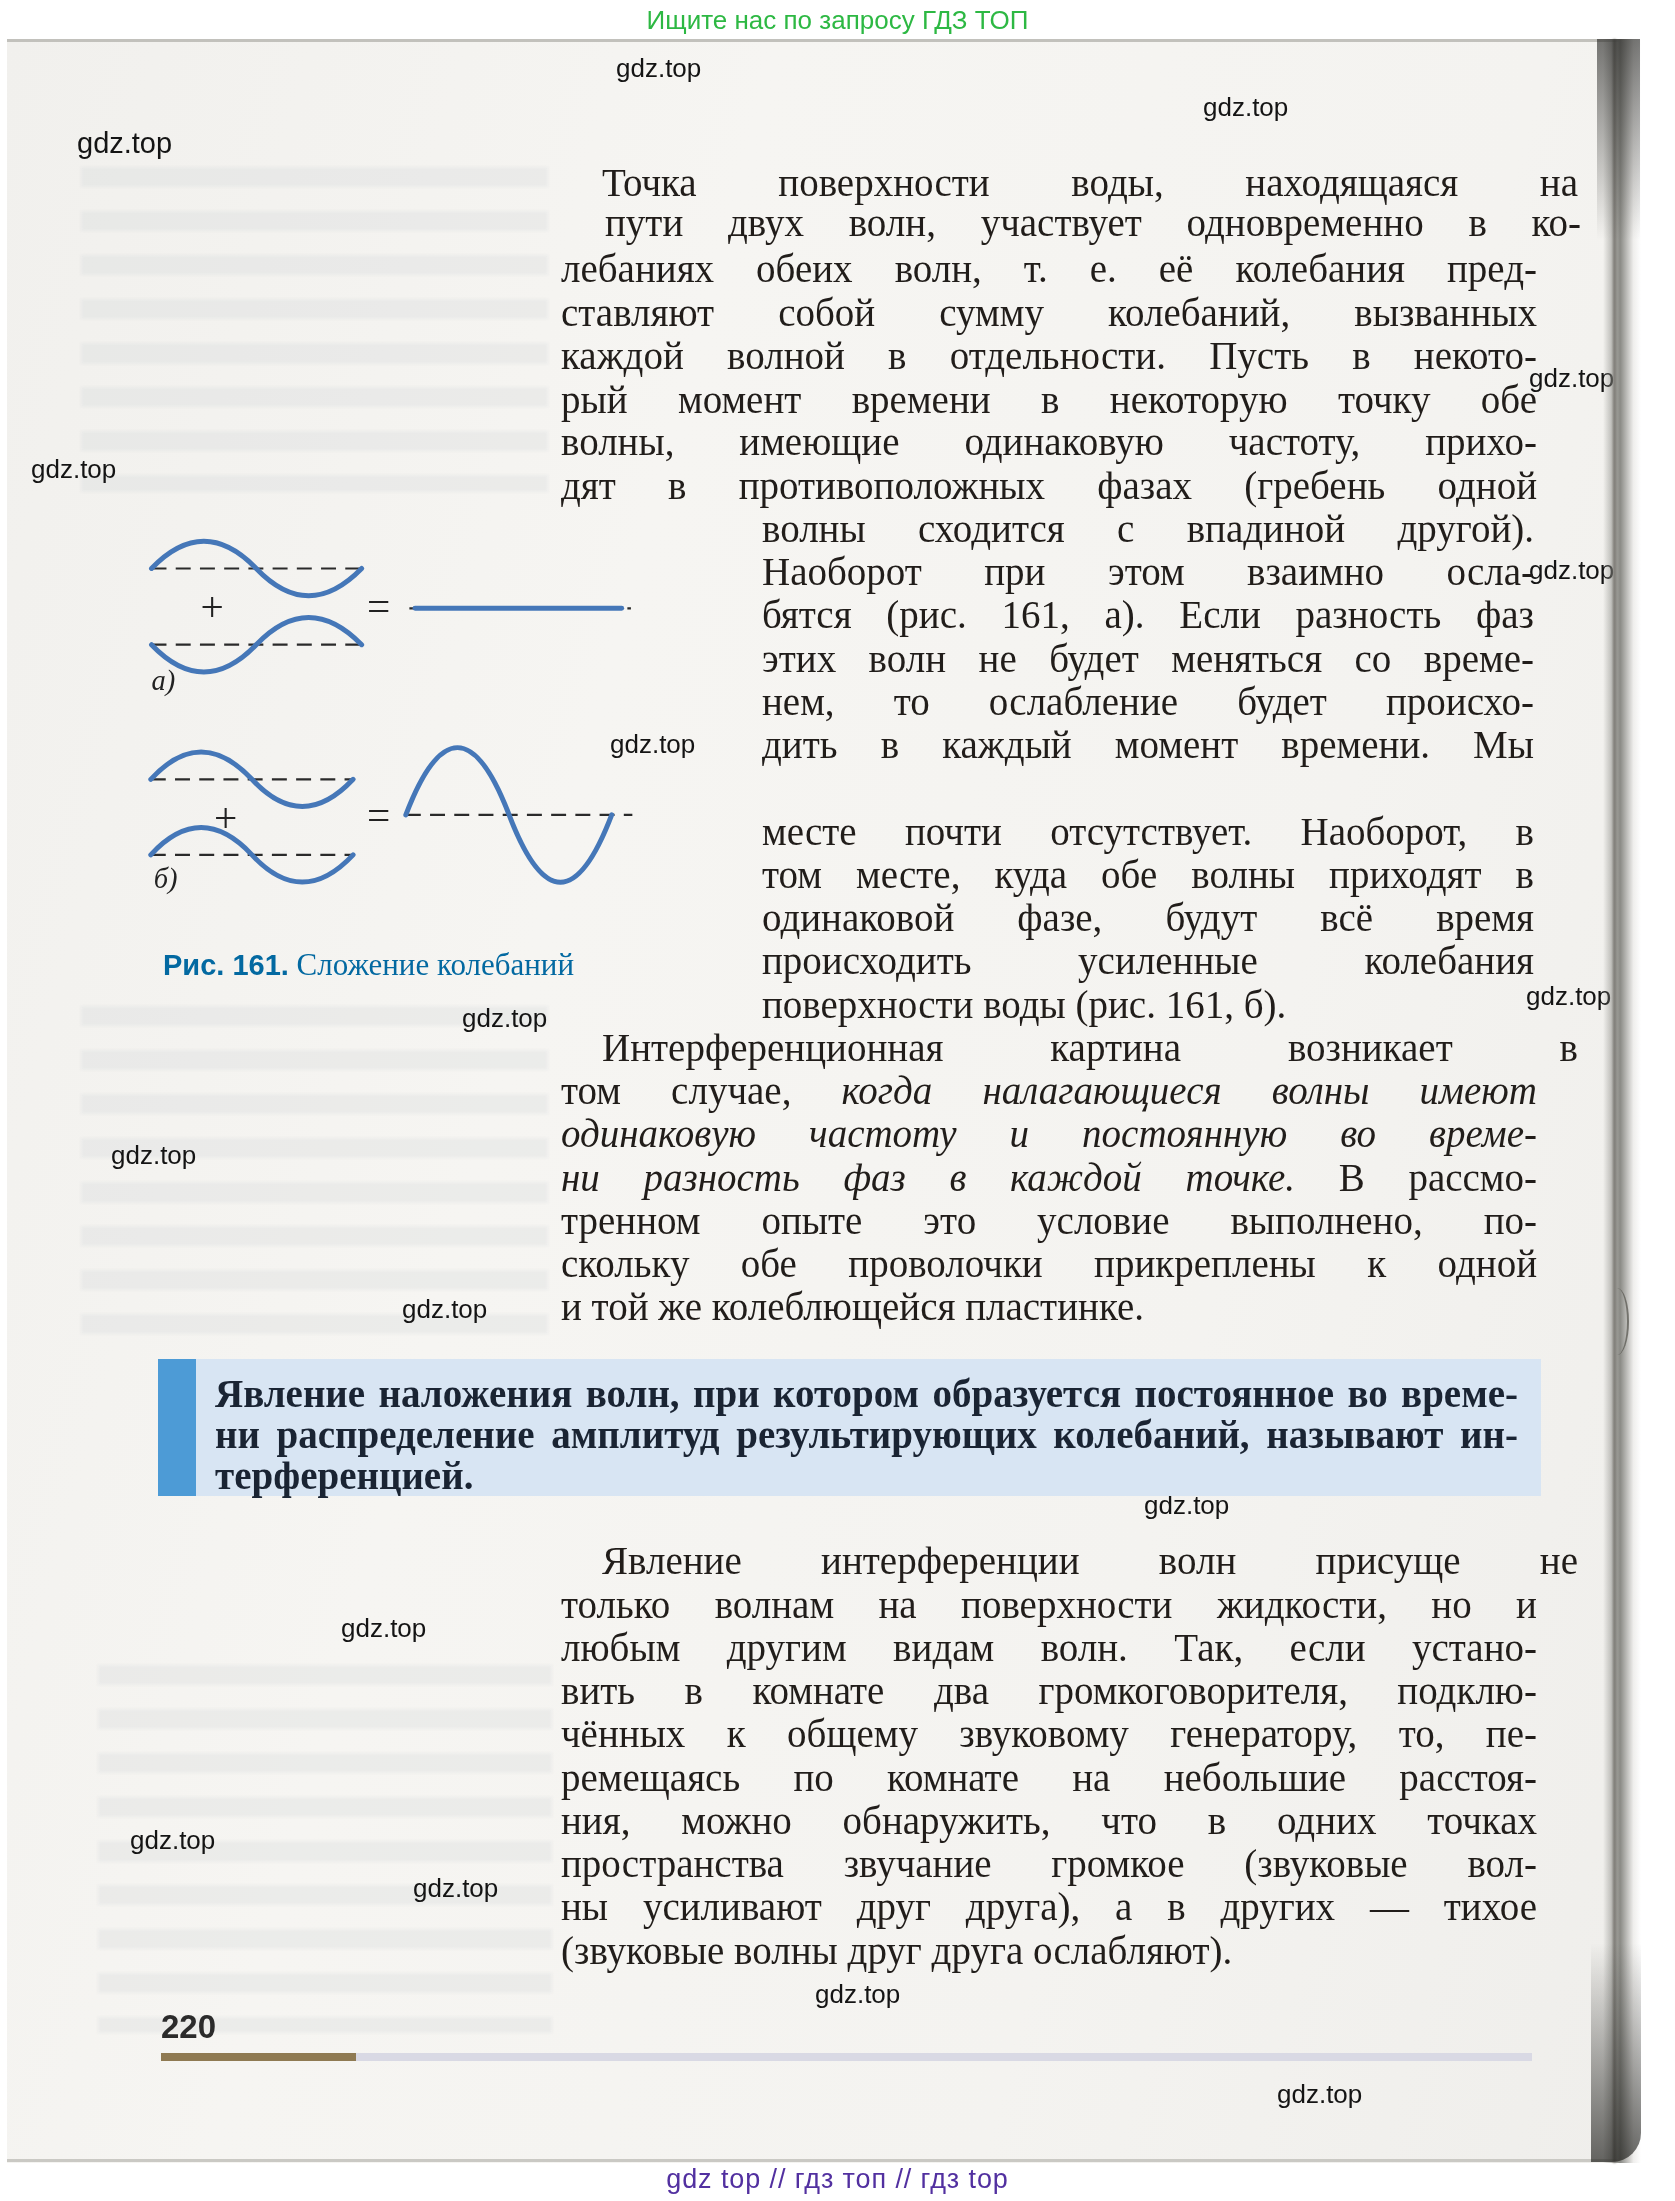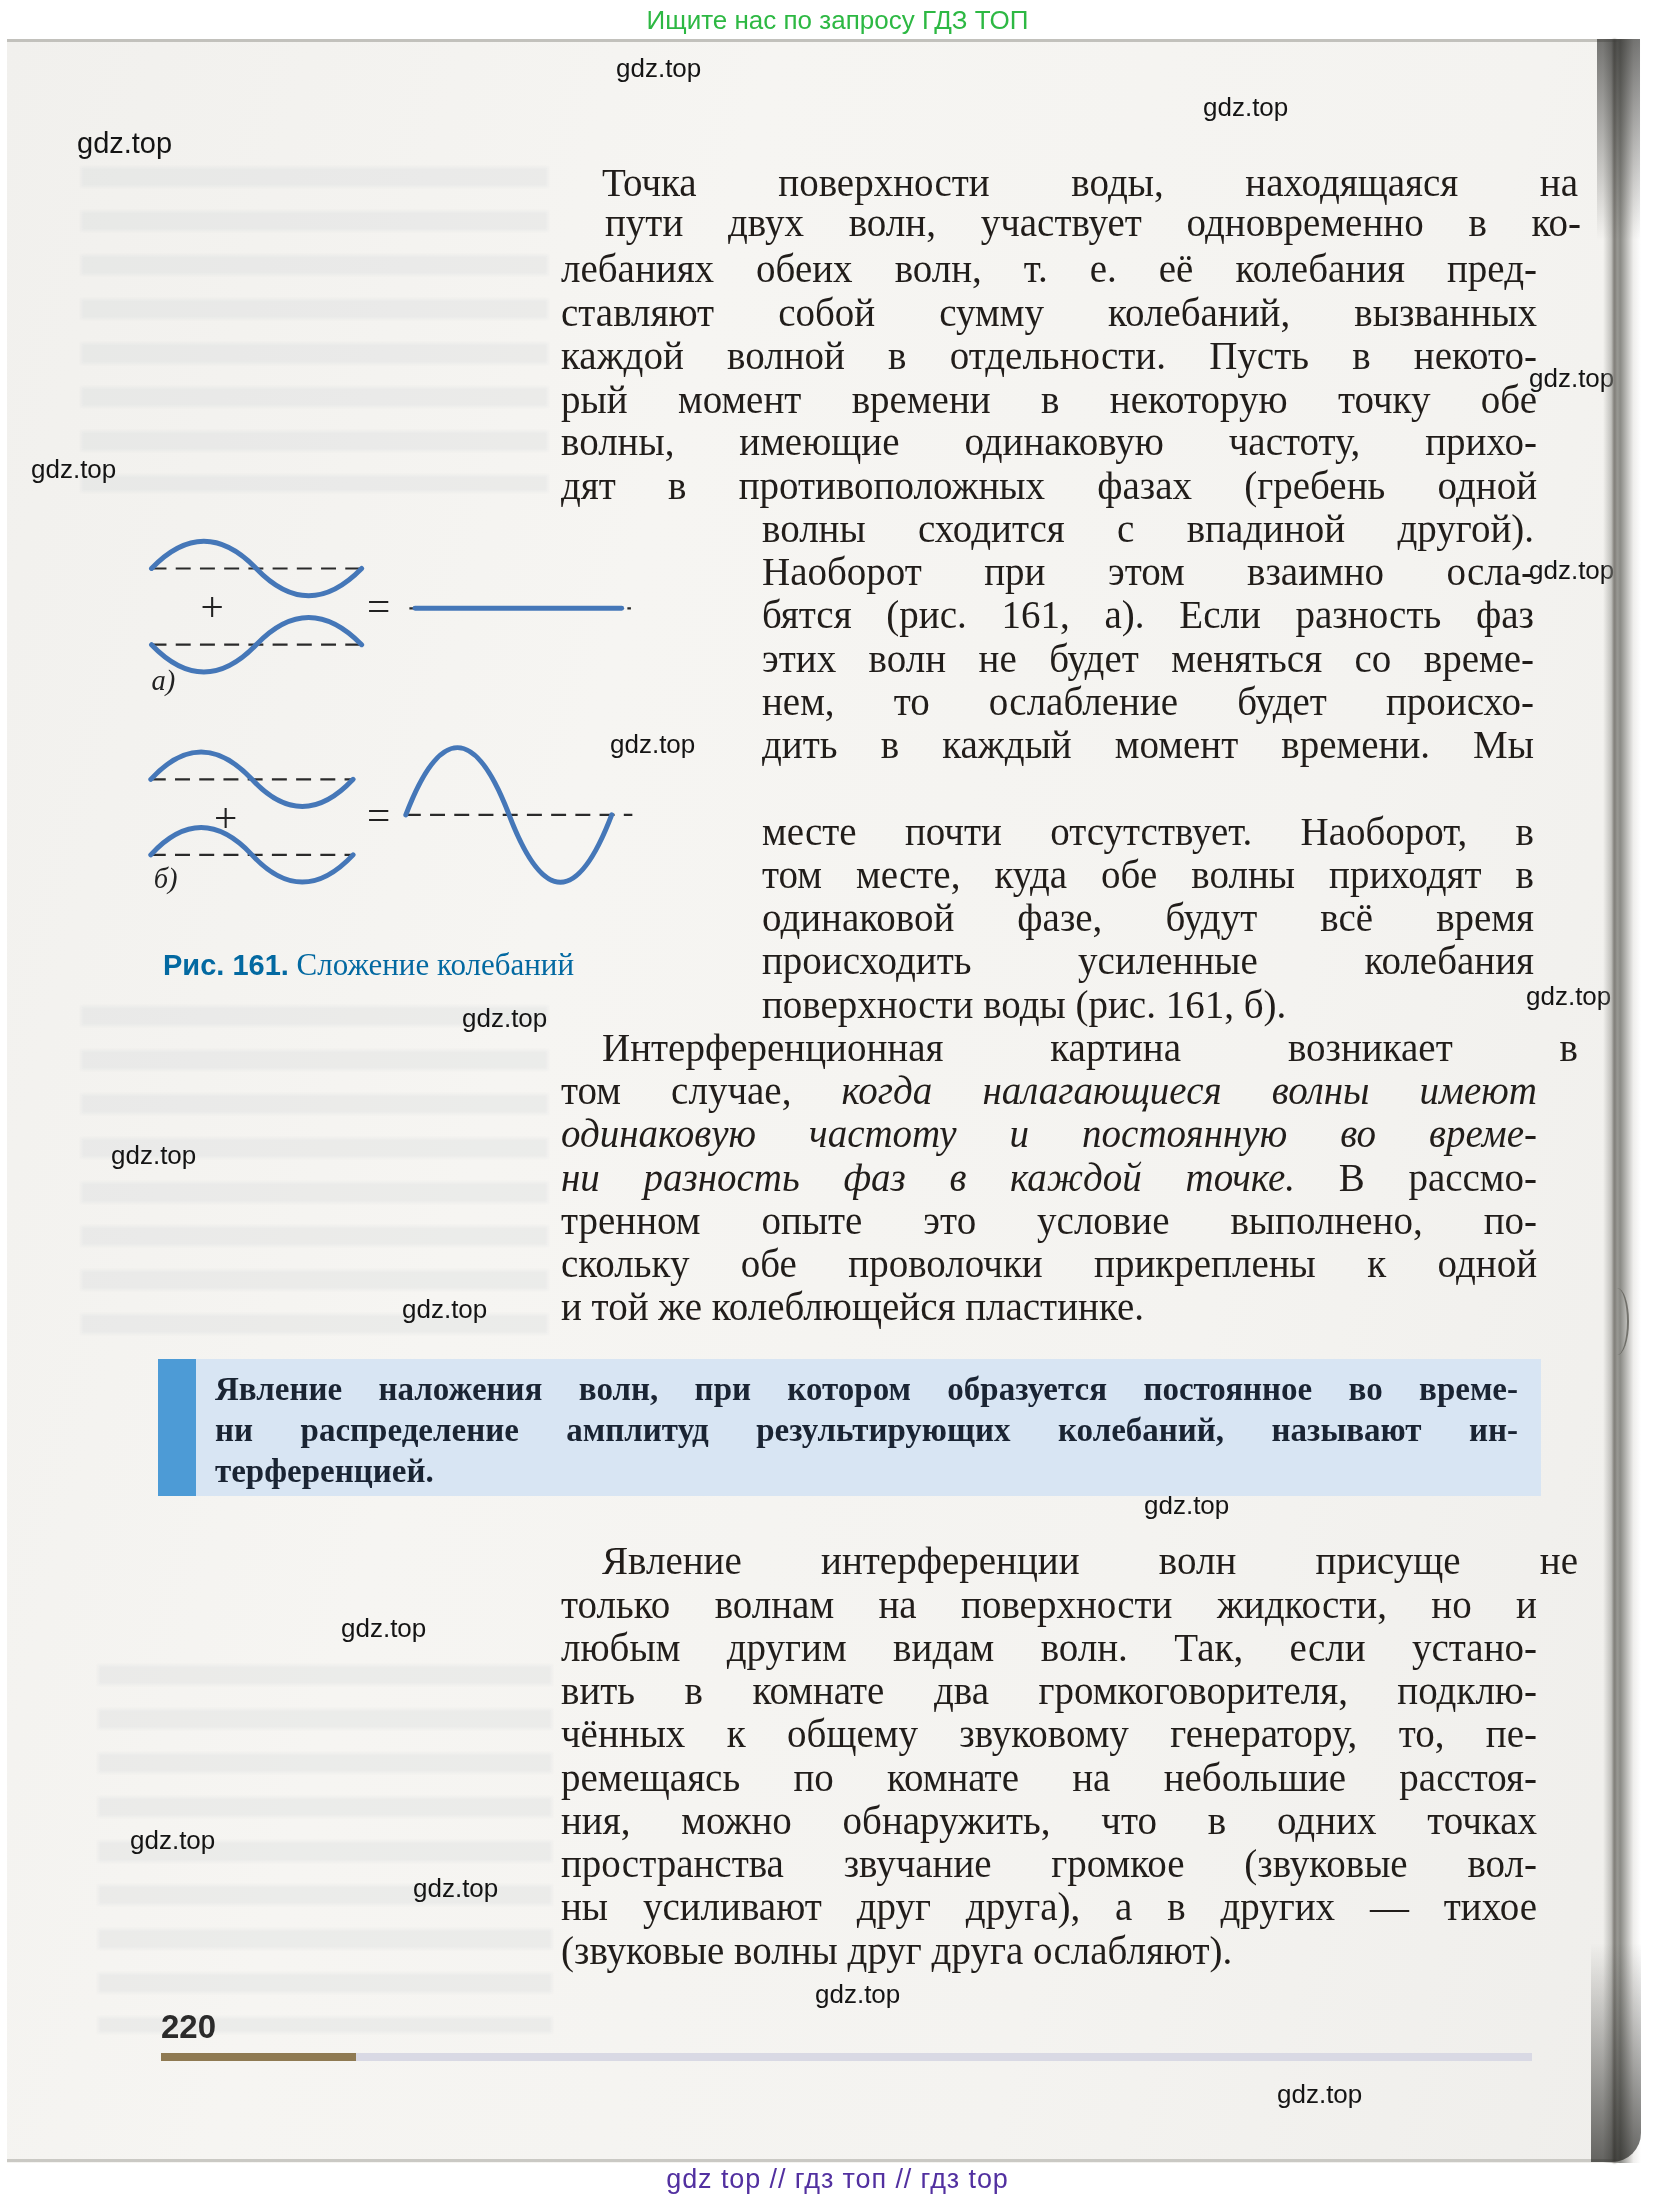--- a/index.html
+++ b/index.html
@@ -38,21 +38,21 @@
   .wide{left:561px;width:976px;}
   .narrow{left:762px;width:772px;}
   .indent{padding-left:41px;}
   .it{font-style:italic;}
   
   .caption{left:163px;top:947px;font-size:31px;color:#0369a1;white-space:nowrap;}
   .caption b{font-family:"Liberation Sans",sans-serif;font-weight:700;font-size:29px;}
   
   .defbox{left:158px;top:1359px;width:1383px;height:137px;background:#d8e5f3;}
   .defbar{left:0;top:0;width:38px;height:137px;background:#4d9bd6;}
-  .defline{left:57px;width:1303px;height:43px;font-size:33px;font-weight:700;color:#1a2433;
+  .defline{left:57px;width:1303px;height:43px;font-size:39px;font-weight:700;color:#1a2433;
            white-space:nowrap;text-align:justify;text-align-last:justify;}
   .defline.end{text-align-last:left;}
   
   .pagenum{left:161px;top:2008px;font-family:"Liberation Sans",sans-serif;font-weight:600;
            font-size:33px;color:#2b2b2b;}
   .rule-brown{left:161px;top:2053px;width:195px;height:7.7px;background:#8f7a52;}
   .rule-grey{left:356px;top:2053px;width:1176px;height:7.7px;background:#d9d9e4;}
   svg{position:absolute;overflow:visible;}
   svg text{font-family:"Liberation Serif","DejaVu Serif",serif;fill:#222222;}
 </style>

